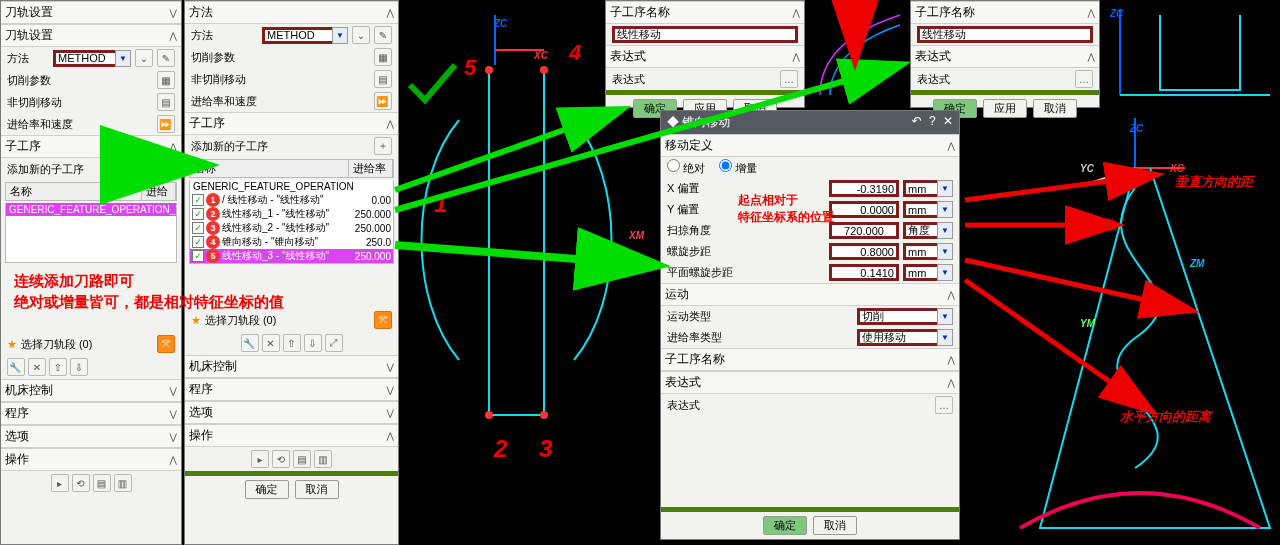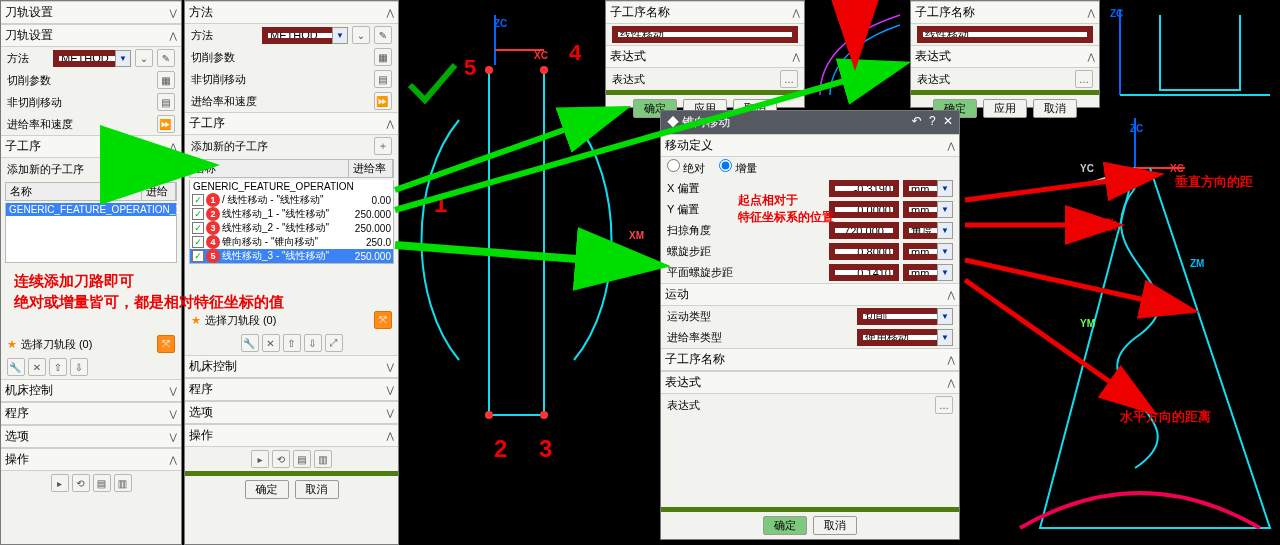--- a/index.html
+++ b/index.html
@@ -18,44 +18,44 @@
   .sec-hdr .chev { font-size:9px; color:#555; }
   .row { display:flex; align-items:center; padding:2px 6px; gap:4px; }
   .row label { flex:1; }
   .btn-ic {
     width:18px; height:18px; background:#f4f4f0; border:1px solid #b8b8b4;
     border-radius:2px; display:inline-flex; align-items:center; justify-content:center;
     font-size:10px; color:#555;
   }
   .btn-ic.orange { background:#ff8c1a; color:#fff; border-color:#e07000; }
   select,input[type=text] {
-    font-size:11px; background:#fff; border:6px solid #7f1d1d; height:17px; padding:0 2px;
+    font-size:11px; background:#fff; border:3px solid #7f1d1d; height:17px; padding:0 2px;
   }
   .combo { display:flex; }
   .combo select,.combo input{ border-right:0; }
   .combo .drop { width:16px; height:17px; background:#e8ecf4; border:1px solid #9a9a96;
     display:flex; align-items:center; justify-content:center; font-size:8px; color:#039; }
   .check { width:12px;height:12px;border:1px solid #777;background:#fff;display:inline-flex;
     align-items:center;justify-content:center;font-size:9px;color:#0a0; }
-  .hl { background:#3b82f6; color:#fff; }
+  .hl { background:#d946ef; color:#fff; }
   .foot { display:flex; justify-content:center; gap:6px; padding:4px; border-top:5px solid #4d7c0f;}
   .foot button {
     font-size:11px; padding:1px 10px; background:#f2f2ee; border:1px solid #9a9a96; border-radius:2px;
   }
   .foot button.primary { background:#7fc97f; }
   .toolbar { display:flex; gap:3px; padding:3px 6px; }
   .tbl-hdr { display:flex; background:#eee; border:1px solid #bbb; font-size:11px; }
   .tbl-hdr span { padding:1px 4px; border-right:1px solid #bbb; }
   
   #p1 { position:absolute; left:0;   top:0;  width:182px; height:545px; }
   #p2 { position:absolute; left:184px;top:0;  width:215px; height:545px; }
   #p3 { position:absolute; left:660px;top:110px;width:300px;height:430px; }
   #p4 { position:absolute; left:605px;top:0;  width:200px; height:108px; }
   #p5 { position:absolute; left:910px;top:0;  width:190px; height:108px; }
-  .vp { position:absolute; background:#000; }
+  .vp { position:absolute; background:#000;font-style:italic; }
   #vpA { left:399px; top:0;  width:260px; height:545px; }
   #vpB { left:805px; top:0;  width:105px; height:108px; }
   #vpC { left:1100px;top:0;  width:180px; height:108px; }
   #vpD { left:960px; top:108px; width:320px; height:437px; }
   
   .ax { position:absolute; font-size:10px; font-weight:bold; }
   .zc{color:#06f;} .xc{color:#f33;} .yc{color:#ccc;} .zm{color:#0bf;} .ym{color:#6f6;} .xm{color:#f44;}
   
   .anno { position:absolute; color:#e00; font-size:13px; font-weight:bold; pointer-events:none; }
   

